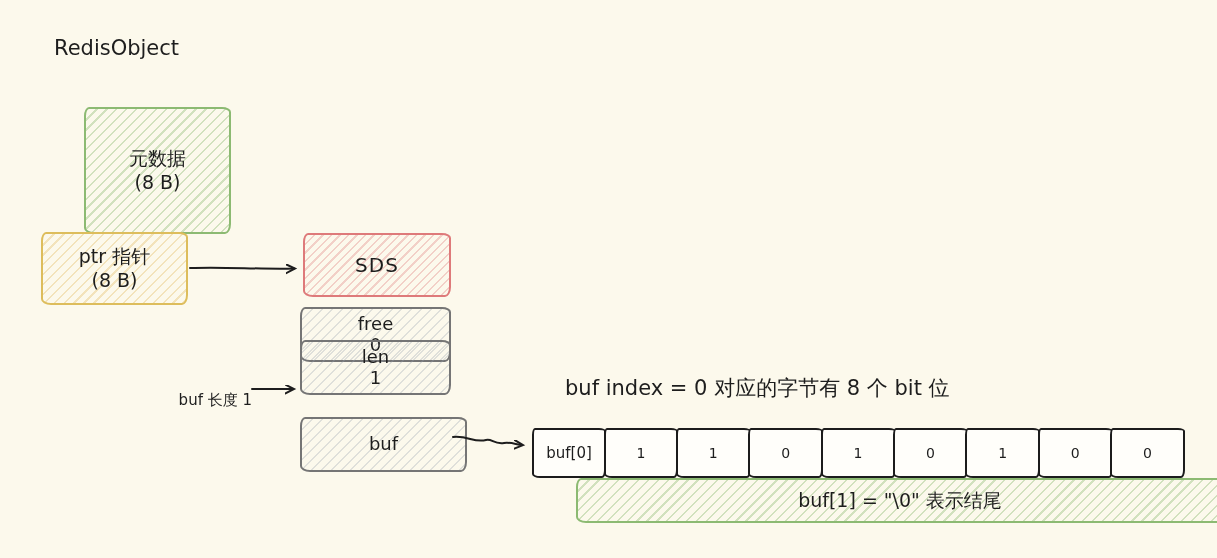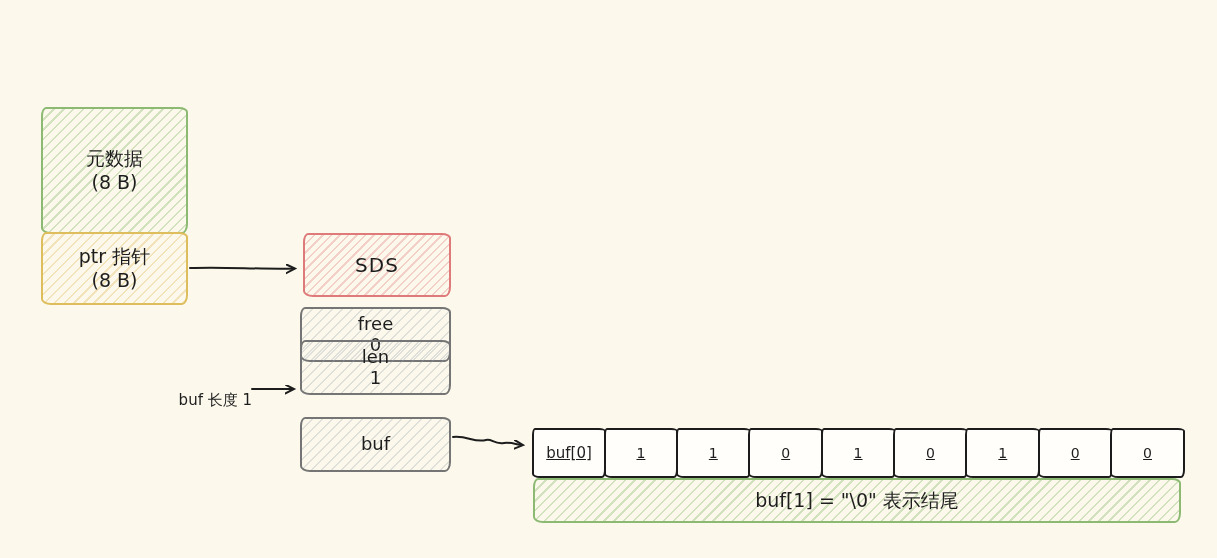--- a/index.html
+++ b/index.html
@@ -21,20 +21,21 @@
     align-items: center;
     justify-content: center;
     text-align: center;
     line-height: 1.25;
     border-radius: 5px 9px 6px 10px / 9px 5px 10px 6px;
   }
   .hatch-green {
     border: 2.5px solid #8cba72;
     background: repeating-linear-gradient(135deg,
       rgba(140,186,114,0.38) 0 1.6px, transparent 1.6px 7px);
+    margin-left: 43px;
   }
   .hatch-yellow {
     border: 2.5px solid #ddbd5c;
     background: repeating-linear-gradient(135deg,
       rgba(226,186,96,0.35) 0 1.6px, transparent 1.6px 7px);
   }
   .hatch-red {
     border: 2.5px solid #de7a7a;
     background: repeating-linear-gradient(135deg,
       rgba(222,122,122,0.32) 0 1.6px, transparent 1.6px 6px);
@@ -54,37 +55,37 @@
 
   
   .page-title { position: absolute; left: 54px; top: 36px; font-size: 21px; }
 
   .meta-box { left: 41px;  top: 107px; width: 147px; height: 127px; }
   .ptr-box  { left: 41px;  top: 232px; width: 147px; height: 73px; }
   .sds-box  { left: 303px; top: 233px; width: 148px; height: 64px; font-size: 20px; letter-spacing: 1px; }
 
   .cell-free { left: 300px; top: 307px; width: 151px; height: 55px; }
   .cell-len  { left: 300px; top: 340px; width: 151px; height: 55px; }
-  .cell-buf  { left: 300px; top: 417px; width: 151px; height: 55px; }
+  .cell-buf  { left: 300px; top: 417px; width: 167px; height: 55px; }
   .cell-free, .cell-len, .cell-buf { font-size: 18px; line-height: 1.15; }
 
   .len-note {
     position: absolute; left: 170px; top: 391px; width: 82px;
     font-size: 15px; text-align: right; white-space: nowrap;
   }
 
   .bit-caption {
     position: absolute; left: 565px; top: 374px;
     font-size: 21px; white-space: nowrap;
   }
 
   
   .bit-row {
     position: absolute; left: 532px; top: 428px; width: 653px; height: 50px;
-    display: flex; z-index: 2; text-decoration: underline;
+    display: flex; z-index: 2;
   }
   .bit-cell {
     flex: 1 1 0;
     border: 2.5px solid #1c1c1c;
     margin-left: -2.5px;
     background: #fffefa;
     display: flex; align-items: center; justify-content: center;
     font-size: 14px;
     border-radius: 3px 7px 4px 8px / 7px 3px 8px 4px;
   }
@@ -103,20 +104,21 @@
   }
 
   svg.arrows { position: absolute; inset: 0; width: 1217px; height: 558px; pointer-events: none; }
   svg.arrows path { stroke: #1d1d1d; stroke-width: 2; fill: none; stroke-linecap: round; }
 </style>
 </head>
 <body>
 
 <div class="canvas">
 
+  <div class="page-title">RedisObject</div>
 
   <div class="box hatch-green meta-box">
     <div class="big-label">元数据</div>
     <div class="big-label">(8 B)</div>
   </div>
 
   <div class="box hatch-yellow ptr-box">
     <div class="big-label">ptr 指针</div>
     <div class="big-label">(8 B)</div>
   </div>
@@ -133,20 +135,21 @@
   <div class="box hatch-gray cell-len">
     <div>len</div>
     <div>1</div>
   </div>
 
   <div class="box hatch-gray cell-buf">
     <div>buf</div>
   </div>
 
   <div class="len-note">buf 长度 1</div>
+  <div class="bit-caption">buf index =  0 对应的字节有 8 个 bit 位</div>
 
   <div class="bit-row">
     <div class="bit-cell bit-head hatch-peach">buf[0]</div>
     <div class="bit-cell">1</div>
     <div class="bit-cell">1</div>
     <div class="bit-cell">0</div>
     <div class="bit-cell">1</div>
     <div class="bit-cell">0</div>
     <div class="bit-cell">1</div>
     <div class="bit-cell">0</div>

